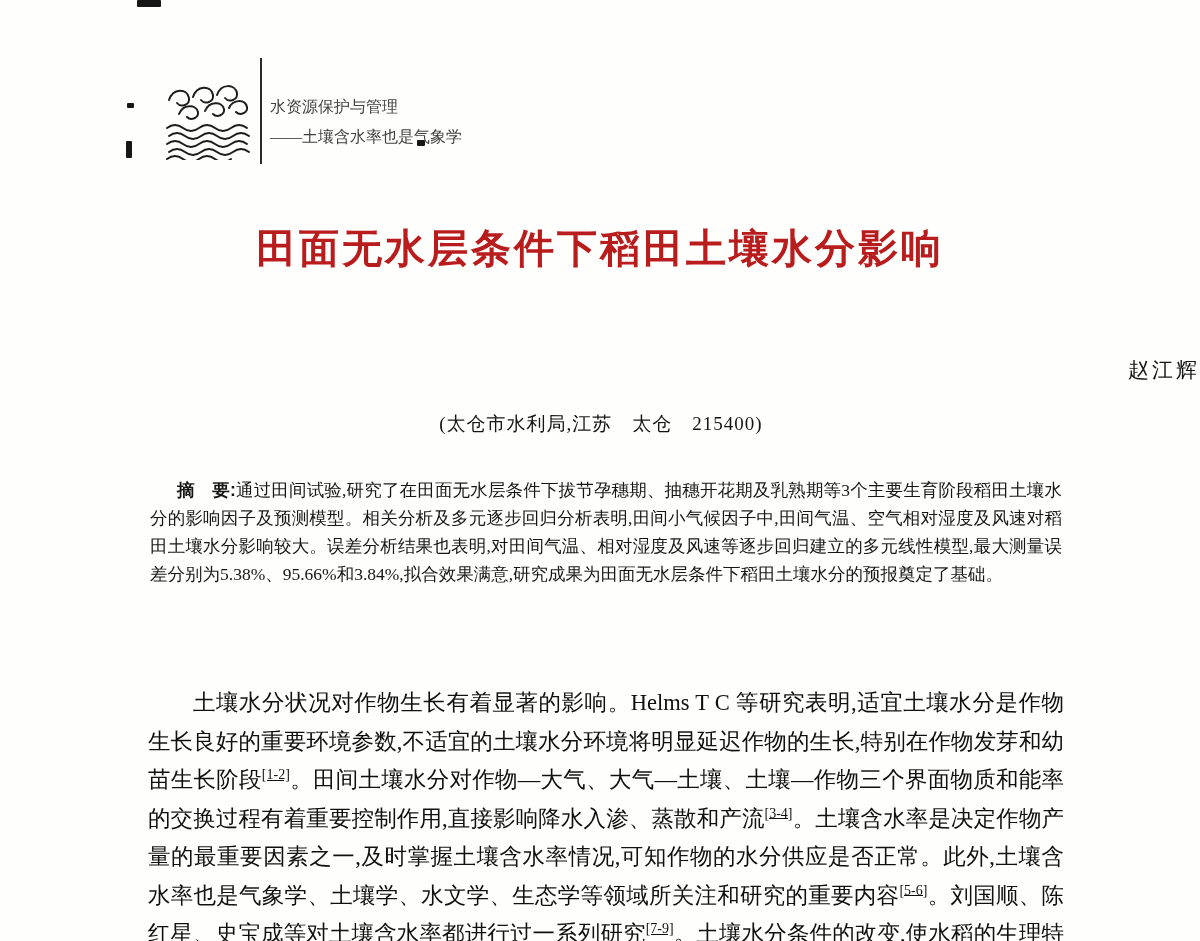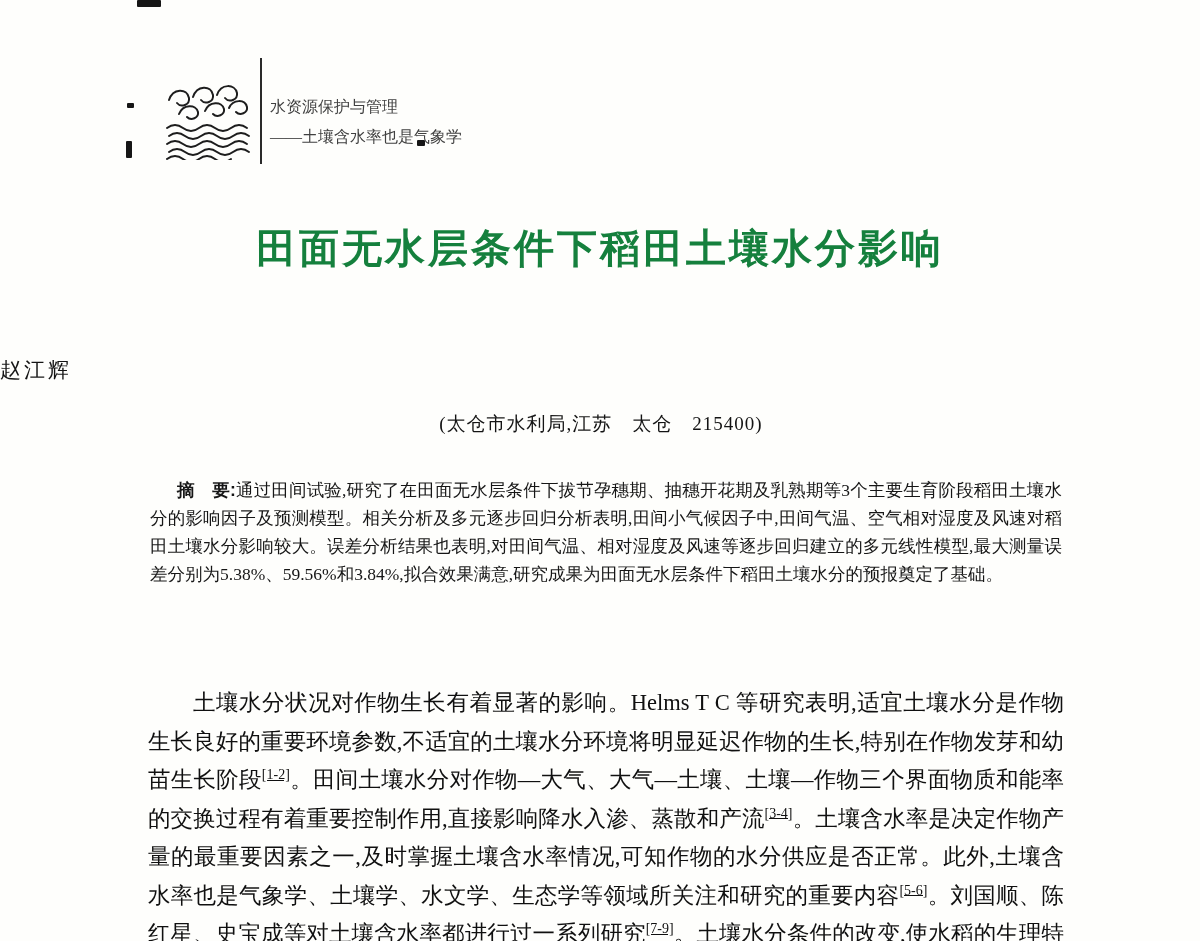--- a/index.html
+++ b/index.html
@@ -13,22 +13,22 @@
     font-family:"Liberation Serif","DejaVu Serif",serif;
     color:#141414;
   }
   
   .header { position:absolute; left:163px; top:84px; height:80px; }
   .logo { position:absolute; left:0; top:0; width:92px; height:76px; }
   .header-divider { position:absolute; left:97px; top:-26px; width:2px; height:106px; background:#2a2a2a; }
   .series { position:absolute; left:107px; top:8px; white-space:nowrap; font-size:16px; line-height:30px; color:#404040; }
   
   .title { position:absolute; left:0; top:216px; width:1200px; text-align:center;
-           font-size:40px; font-weight:bold; line-height:65px; letter-spacing:3px; color:#15803d; }
-  .author { position:absolute; left:0; top:356px; width:1200px; text-align:left;
+           font-size:40px; font-weight:bold; line-height:65px; letter-spacing:3px; color:#b91c1c; }
+  .author { position:absolute; left:0; top:356px; width:1200px; text-align:right;
             font-size:21px; letter-spacing:3px; }
   .affiliation { position:absolute; left:1px; top:411px; width:1200px; text-align:center;
                  font-size:19px; letter-spacing:1px; }
   
   .abstract { position:absolute; left:150px; top:476px; width:912px;
               font-size:17.5px; line-height:28px; text-align:justify; color:#161616; }
   .abstract .para { text-indent:27px; }
   .label-strong { font-weight:bold; font-family:Liberation Sans, sans-serif; }
   .keywords-line { text-indent:27px; }
   
@@ -77,18 +77,18 @@
   </div>
 
   <div class="title">
     <div>田面无水层条件下稻田土壤水分影响</div>
   </div>
 
   <div class="author">赵江辉</div>
   <div class="affiliation">(太仓市水利局,江苏　太仓　215400)</div>
 
   <div class="abstract">
-    <div class="para"><span class="label-strong">摘　要:</span><span>通过田间试验,研究了在田面无水层条件下拔节孕穗期、抽穗开花期及乳熟期等3个主要生育阶段稻田土壤水分的影响因子及预测模型。相关分析及多元逐步回归分析表明,田间小气候因子中,田间气温、空气相对湿度及风速对稻田土壤水分影响较大。误差分析结果也表明,对田间气温、相对湿度及风速等逐步回归建立的多元线性模型,最大测量误差分别为5.38%、59.56%和3.84%,拟合效果满意,研究成果为田面无水层条件下稻田土壤水分的预报奠定了基础。</span></div>
+    <div class="para"><span class="label-strong">摘　要:</span><span>通过田间试验,研究了在田面无水层条件下拔节孕穗期、抽穗开花期及乳熟期等3个主要生育阶段稻田土壤水分的影响因子及预测模型。相关分析及多元逐步回归分析表明,田间小气候因子中,田间气温、空气相对湿度及风速对稻田土壤水分影响较大。误差分析结果也表明,对田间气温、相对湿度及风速等逐步回归建立的多元线性模型,最大测量误差分别为5.38%、95.66%和3.84%,拟合效果满意,研究成果为田面无水层条件下稻田土壤水分的预报奠定了基础。</span></div>
   </div>
 
   <div class="body-text"><span>土壤水分状况对作物生长有着显著的影响。Helms T C 等研究表明,适宜土壤水分是作物生长良好的重要环境参数,不适宜的土壤水分环境将明显延迟作物的生长,特别在作物发芽和幼苗生长阶段</span><sup class="ref">[1-2]</sup><span>。田间土壤水分对作物—大气、大气—土壤、土壤—作物三个界面物质和能率的交换过程有着重要控制作用,直接影响降水入渗、蒸散和产流</span><sup class="ref">[3-4]</sup><span>。土壤含水率是决定作物产量的最重要因素之一,及时掌握土壤含水率情况,可知作物的水分供应是否正常。此外,土壤含水率也是气象学、土壤学、水文学、生态学等领域所关注和研究的重要内容</span><sup class="ref">[5-6]</sup><span>。刘国顺、陈红星、史宝成等对土壤含水率都进行过一系列研究</span><sup class="ref">[7-9]</sup><span>。土壤水分条件的改变,使水稻的生理特性</span></div>
 
 </div>
 
 </body></html>

